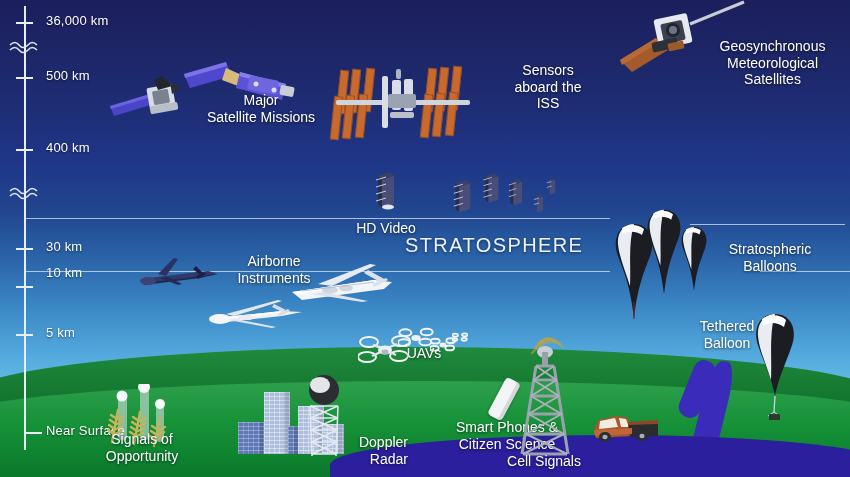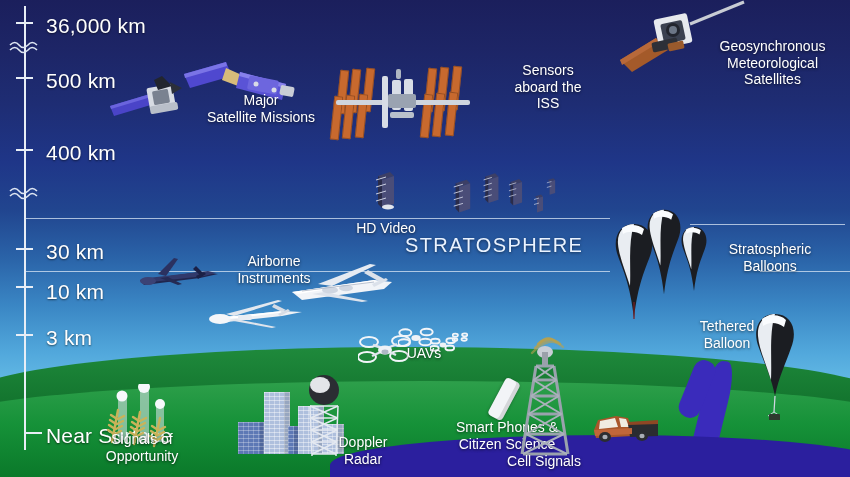--- a/index.html
+++ b/index.html
@@ -61,21 +61,21 @@
   
   .axis{
     position:absolute; left:24px; top:6px; width:2px; height:444px;
     background:#e8eef6;
   }
   .tick{
     position:absolute; left:16px; width:17px; height:2px; background:#e8eef6;
   }
   .tick-label{
     position:absolute; left:46px;
-    font-size:21px; color:#fff; letter-spacing:.2px;
+    font-size:13px; color:#fff; letter-spacing:.2px;
     text-shadow:0 1px 2px rgba(0,0,0,.55);
     white-space:nowrap; line-height:1.12;
   }
   .axis-foot{
     position:absolute; left:24px; top:432px; width:18px; height:2px; background:#e8eef6;
   }
   .brk{ position:absolute; left:8px; width:34px; height:18px; }
   .brk svg{ display:block; }
 
   
@@ -195,24 +195,24 @@
     <svg width="34" height="18" viewBox="0 0 34 18">
       <path d="M2 7 q5 -5 9 0 q4 5 9 0 q4 -5 9 0" stroke="#dfe7f3" stroke-width="1.6" fill="none"></path>
       <path d="M2 12 q5 -5 9 0 q4 5 9 0 q4 -5 9 0" stroke="#dfe7f3" stroke-width="1.6" fill="none"></path>
     </svg>
   </div>
 
   <div class="tick" style="top:248px;"></div>
   <div class="tick-label" style="top:240px;">30 km</div>
 
   <div class="tick" style="top:286px;"></div>
-  <div class="tick-label" style="top:280px;">10 km</div>
+  <div class="tick-label" style="top:266px;">10 km</div>
 
   <div class="tick" style="top:334px;"></div>
-  <div class="tick-label" style="top:326px;">3 km</div>
+  <div class="tick-label" style="top:326px;">5 km</div>
 
   <div class="axis-foot"></div>
   <div class="tick-label" style="top:424px; left:46px;">Near
 Surface</div>
 
   <div class="hline" style="left:24px; top:218px; width:586px;"></div>
   <div class="hline" style="left:24px; top:271px; width:586px;"></div>
   <div class="hline" style="left:690px; top:224px; width:155px;"></div>
   <div class="hline" style="left:760px; top:271px; width:90px;"></div>
   <div class="strat-label">STRATOSPHERE</div>
@@ -520,21 +520,21 @@
       <path d="M10 32 L37.5 44"></path>
         <path d="M38 32 L10.5 44"></path>
       <path d="M10.5 44 L37 56"></path>
         <path d="M37.5 44 L11 56"></path>
       <path d="M11 56 L36.5 68"></path>
         <path d="M37 56 L11.5 68"></path>
       <path d="M11.5 68 L36 80"></path>
         <path d="M36.5 68 L12 80"></path>
     </g>
   </svg>
-  <div class="cap" style="left:318px; top:434px; width:90px;">Doppler
+  <div class="cap" style="left:318px; top:434px; width:90px;text-align:right;">Doppler
 Radar</div>
 
   <div class="phone" style="left:496px; top:378px;"></div>
   <div class="cap" style="left:432px; top:419px; width:150px;">Smart Phones &amp;
 Citizen Science</div>
 
   <svg class="lattice" style="left:516px; top:322px; width:56px; height:134px;" viewBox="0 0 56 134">
     <g stroke="#c3c8cf" stroke-width="2.4" fill="none" stroke-linecap="round">
       <path d="M22 22 q10 -10 18 -2" opacity=".95" stroke="#b8a14e"></path>
       <path d="M19 26 q14 -14 25 -4" opacity=".8" stroke="#b8a14e"></path>

